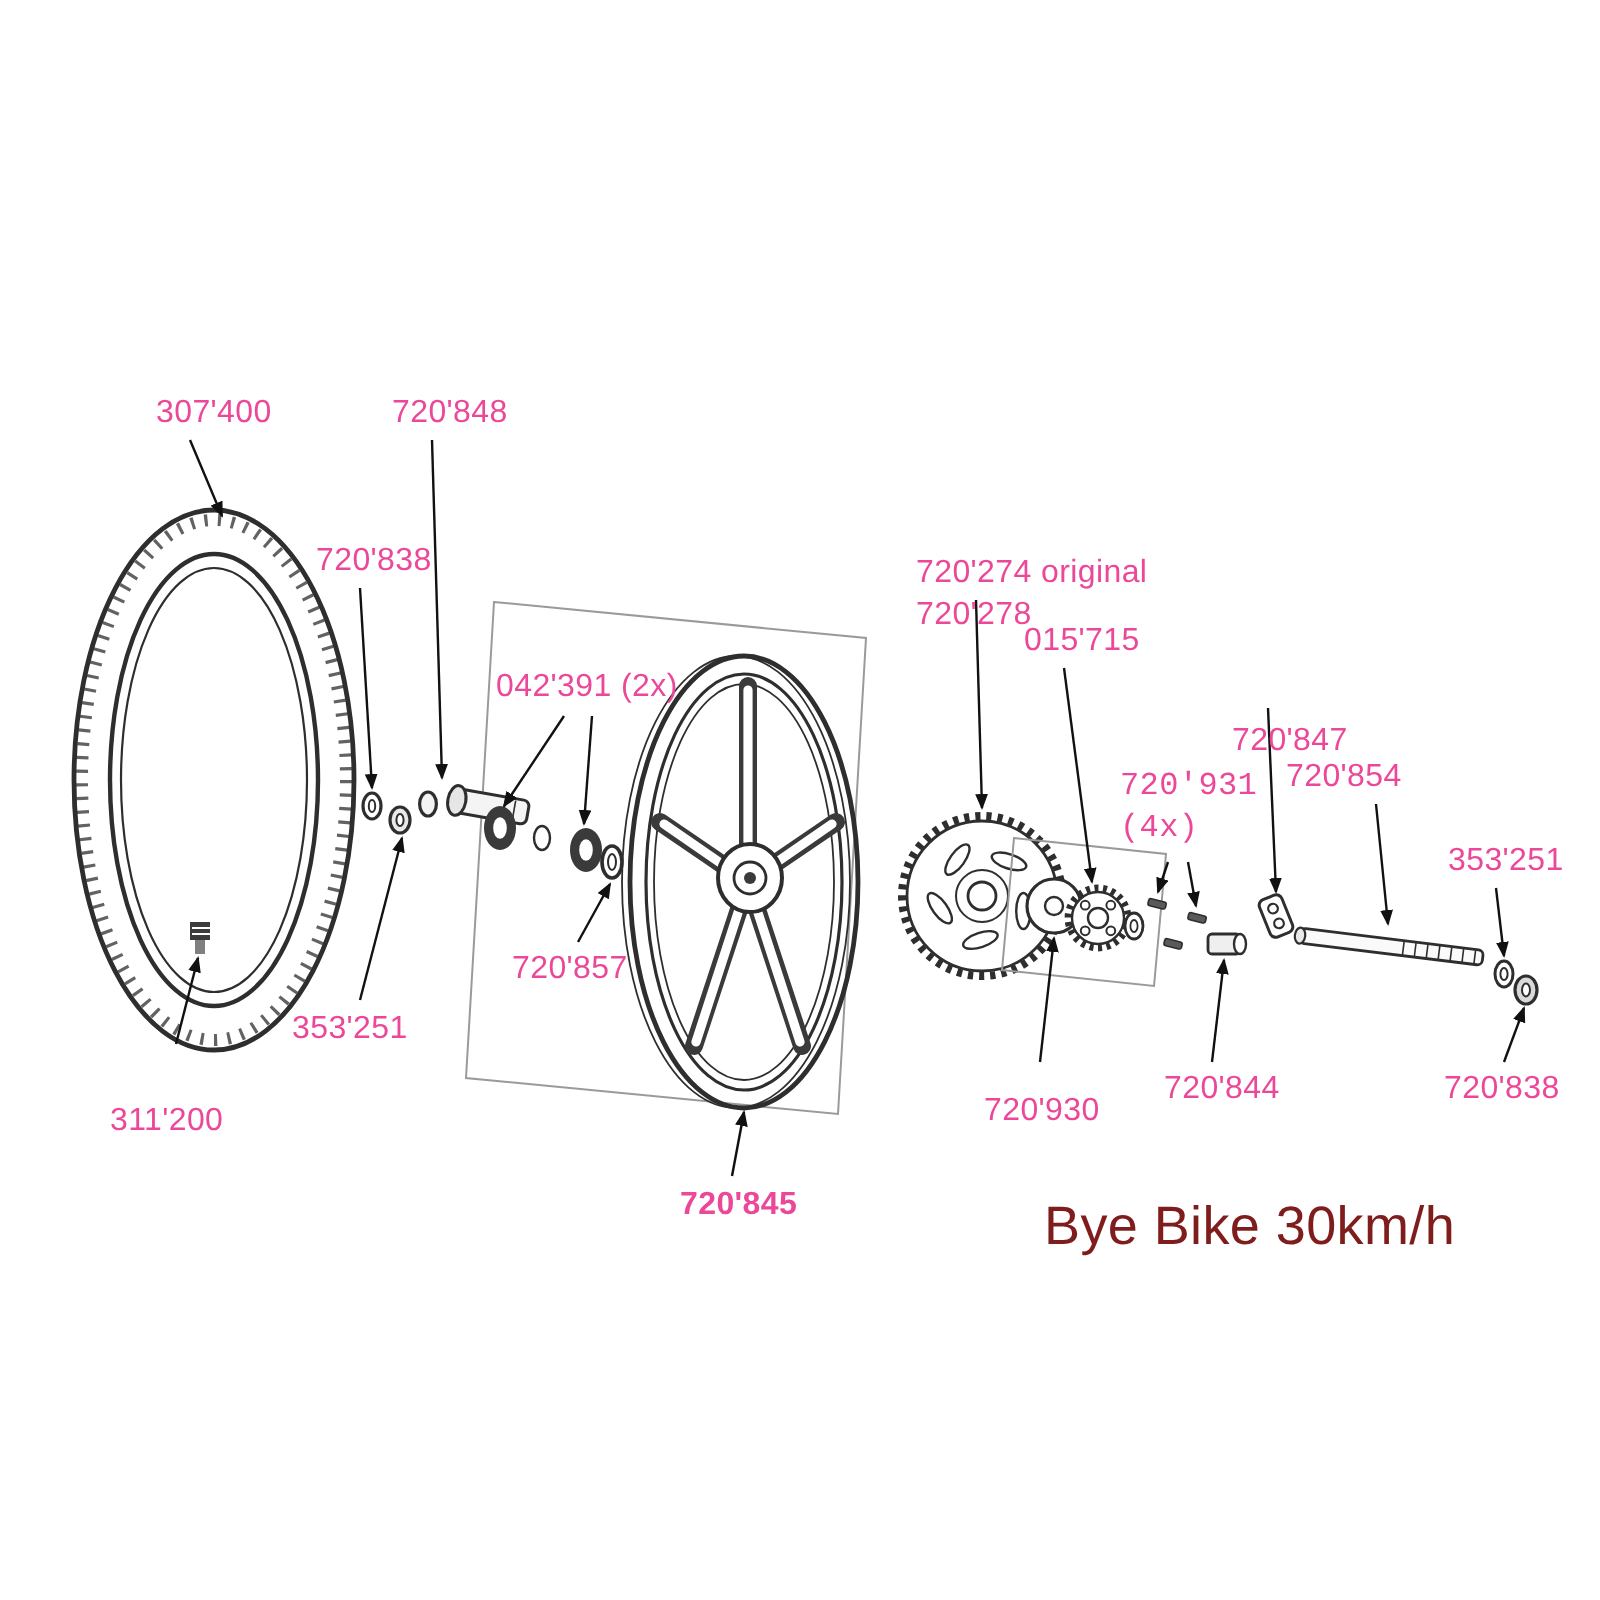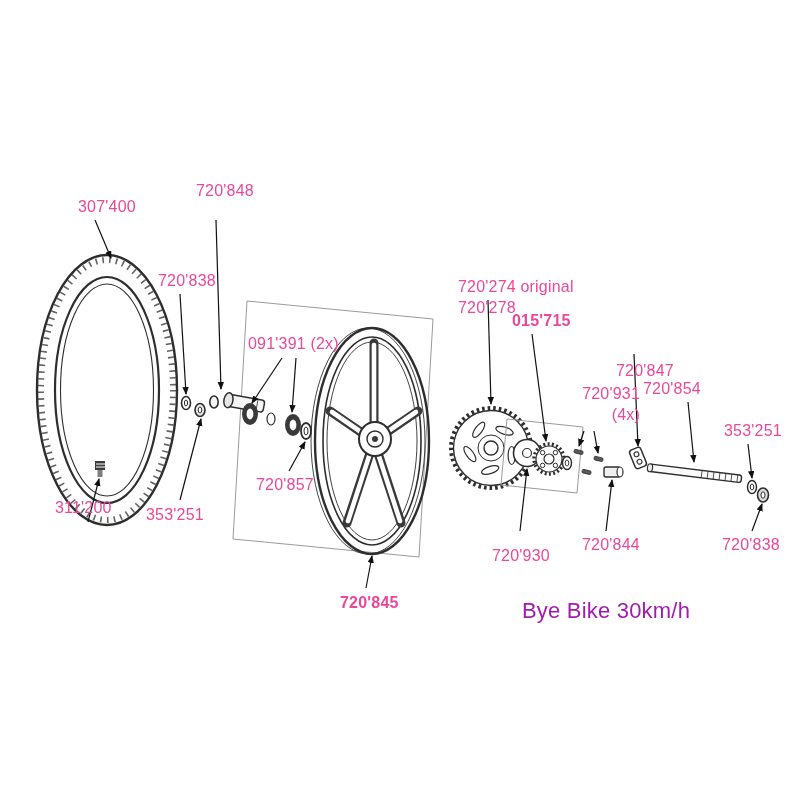--- a/index.html
+++ b/index.html
@@ -5,23 +5,23 @@
   html,body{margin:0;padding:0;background:#fff;}
   .stage{
     position:relative;width:800px;height:800px;background:#ffffff;overflow:hidden;
     font-family:"Liberation Sans","DejaVu Sans",sans-serif;color:#111;
   }
   .diagram-svg{position:absolute;left:0;top:0;}
   .lbl{
     position:absolute;font-size:16px;line-height:21px;color:#ec4899;
     white-space:pre-line;letter-spacing:0.2px;
   }
-  .lbl.center{text-align:right;}
+  .lbl.center{text-align:left;font-family:Liberation Mono, monospace;}
   .title{
-    position:absolute;font-size:22px;color:#a21caf;letter-spacing:0.2px;
+    position:absolute;font-size:27px;color:#7f1d1d;letter-spacing:0.2px;
   }
 </style>
 </head>
 <body>
 
 <div class="stage">
 
   <svg class="diagram-svg" width="800" height="800" viewBox="0 0 800 800">
     <defs>
       <marker id="ah" markerWidth="9" markerHeight="8" refX="7" refY="3.2" orient="auto" markerUnits="userSpaceOnUse">
@@ -187,30 +187,30 @@
       <line x1="594" y1="431" x2="598" y2="453" marker-end="url(#ah)"></line>
       <line x1="688" y1="402" x2="694" y2="462" marker-end="url(#ah)"></line>
       <line x1="748" y1="444" x2="752" y2="478" marker-end="url(#ah)"></line>
       <line x1="520" y1="531" x2="527" y2="469" marker-end="url(#ah)"></line>
       <line x1="606" y1="531" x2="612" y2="480" marker-end="url(#ah)"></line>
       <line x1="752" y1="531" x2="762" y2="504" marker-end="url(#ah)"></line>
     </g>
   </svg>
 
   <div class="lbl" style="left:78px;top:196px;">307'400</div>
-  <div class="lbl" style="left:196px;top:180px;">720'848</div>
+  <div class="lbl" style="left:196px;top:196px;">720'848</div>
   <div class="lbl" style="left:158px;top:270px;">720'838</div>
-  <div class="lbl" style="left:248px;top:333px;">091'391 (2x)</div>
+  <div class="lbl" style="left:248px;top:333px;">042'391 (2x)</div>
   <div class="lbl" style="left:256px;top:474px;text-align:right;">720'857</div>
   <div class="lbl" style="left:146px;top:504px;">353'251</div>
-  <div class="lbl" style="left:55px;top:497px;">311'200</div>
+  <div class="lbl" style="left:55px;top:550px;">311'200</div>
   <div class="lbl" style="left:340px;top:592px;font-weight:bold;">720'845</div>
   <div class="lbl" style="left:458px;top:252px;margin-top:24px;">720'274 original
 720'278</div>
-  <div class="lbl" style="left:512px;top:310px;font-weight:bold;">015'715</div>
+  <div class="lbl" style="left:512px;top:310px;">015'715</div>
   <div class="lbl" style="left:616px;top:330px;margin-top:30px;">720'847</div>
   <div class="lbl center" style="left:560px;top:383px;width:80px;">720'931
 (4x)</div>
   <div class="lbl" style="left:643px;top:378px;">720'854</div>
   <div class="lbl" style="left:724px;top:420px;">353'251</div>
   <div class="lbl" style="left:492px;top:534px;margin-top:11px;">720'930</div>
   <div class="lbl" style="left:582px;top:534px;">720'844</div>
   <div class="lbl" style="left:722px;top:534px;">720'838</div>
 
   <div class="title" style="left:522px;top:598px;">Bye Bike 30km/h</div>

